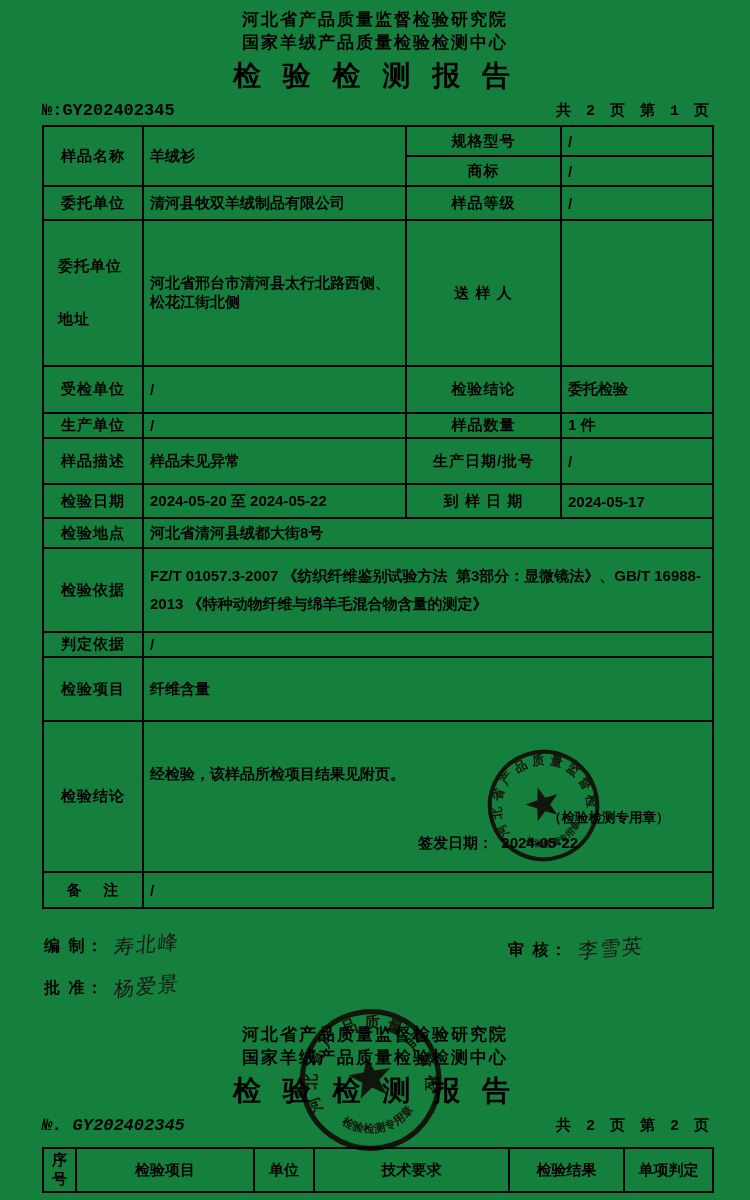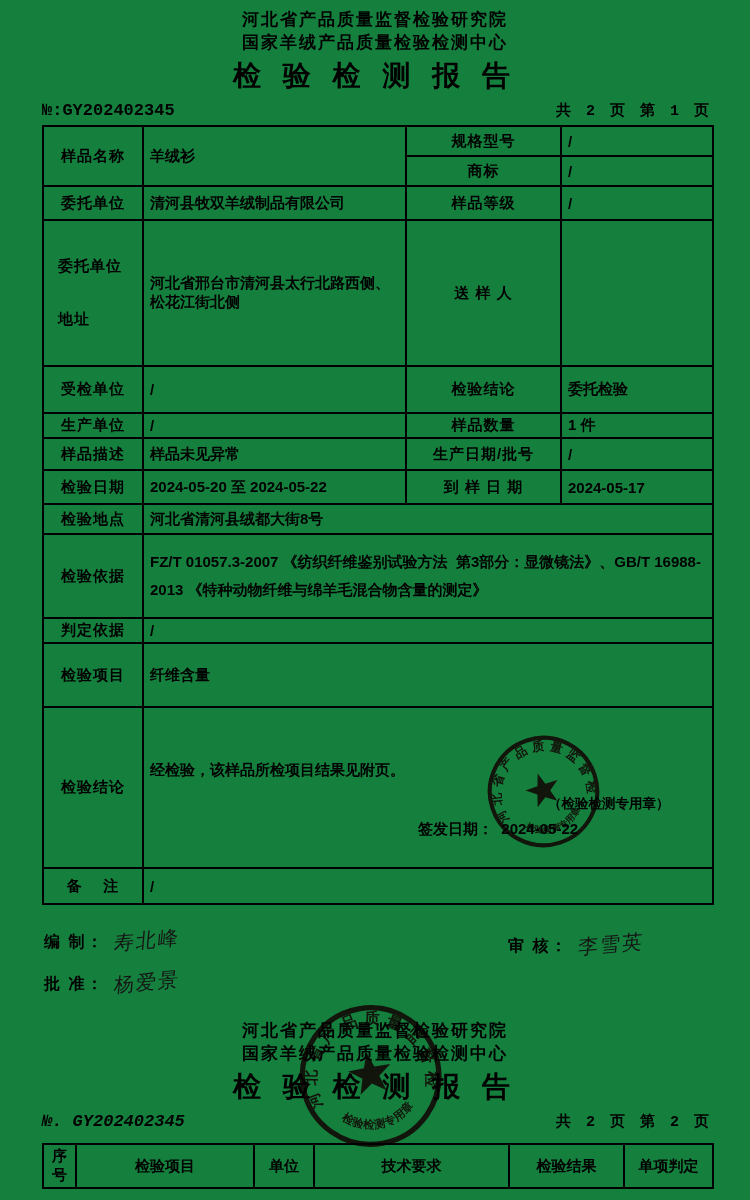--- a/index.html
+++ b/index.html
@@ -22,21 +22,21 @@
   table { border-collapse:collapse; table-layout:fixed; margin-left:42px; width:670px; }
   td,th { border:2px solid #000; font-size:15px; font-weight:bold; padding:2px 6px;
           vertical-align:middle; white-space:pre-wrap; overflow:hidden; }
   .lbl { text-align:center; padding:2px 3px; letter-spacing:1px; }
   .lbl-left { text-align:left; padding-left:14px; }
   .blk { display:block; }
   .val { text-align:left; }
   .basis { line-height:1.9;margin-left:48px; }
 
   
-  .conclusion-cell { position:relative; vertical-align:top; padding-top:19px; }
+  .conclusion-cell { position:relative; vertical-align:top; padding-top:9px; }
   .stamp { position:absolute; mix-blend-mode:multiply; opacity:.92; z-index:3; }
   .stamp-p1 { left:300px; top:14px; transform:rotate(-18deg); }
   .stamp-caption { position:absolute; left:404px; top:87px; font-size:13.5px; font-weight:bold; z-index:1; }
   .issue-date { position:absolute; left:274px; top:112px; font-size:15px; font-weight:bold; z-index:1; }
 
   .stamp-p2 { left:296px; top:-18px; transform:rotate(-10deg); }
 
   
   .signatures { position:relative; margin:14px 42px 0 42px; height:86px; }
   .sig { position:absolute; font-size:16px; font-weight:bold; letter-spacing:2px; }
@@ -106,21 +106,21 @@
       <td class="val">/</td>
       <td class="lbl">检验结论</td>
       <td class="val">委托检验</td>
     </tr>
     <tr style="height:17px">
       <td class="lbl">生产单位</td>
       <td class="val">/</td>
       <td class="lbl">样品数量</td>
       <td class="val">1 件</td>
     </tr>
-    <tr style="height:32px">
+    <tr style="height:46px">
       <td class="lbl">样品描述</td>
       <td class="val">样品未见异常</td>
       <td class="lbl">生产日期/批号</td>
       <td class="val">/</td>
     </tr>
     <tr style="height:34px">
       <td class="lbl">检验日期</td>
       <td class="val">2024-05-20 至 2024-05-22</td>
       <td class="lbl">到 样 日 期</td>
       <td class="val">2024-05-17</td>

